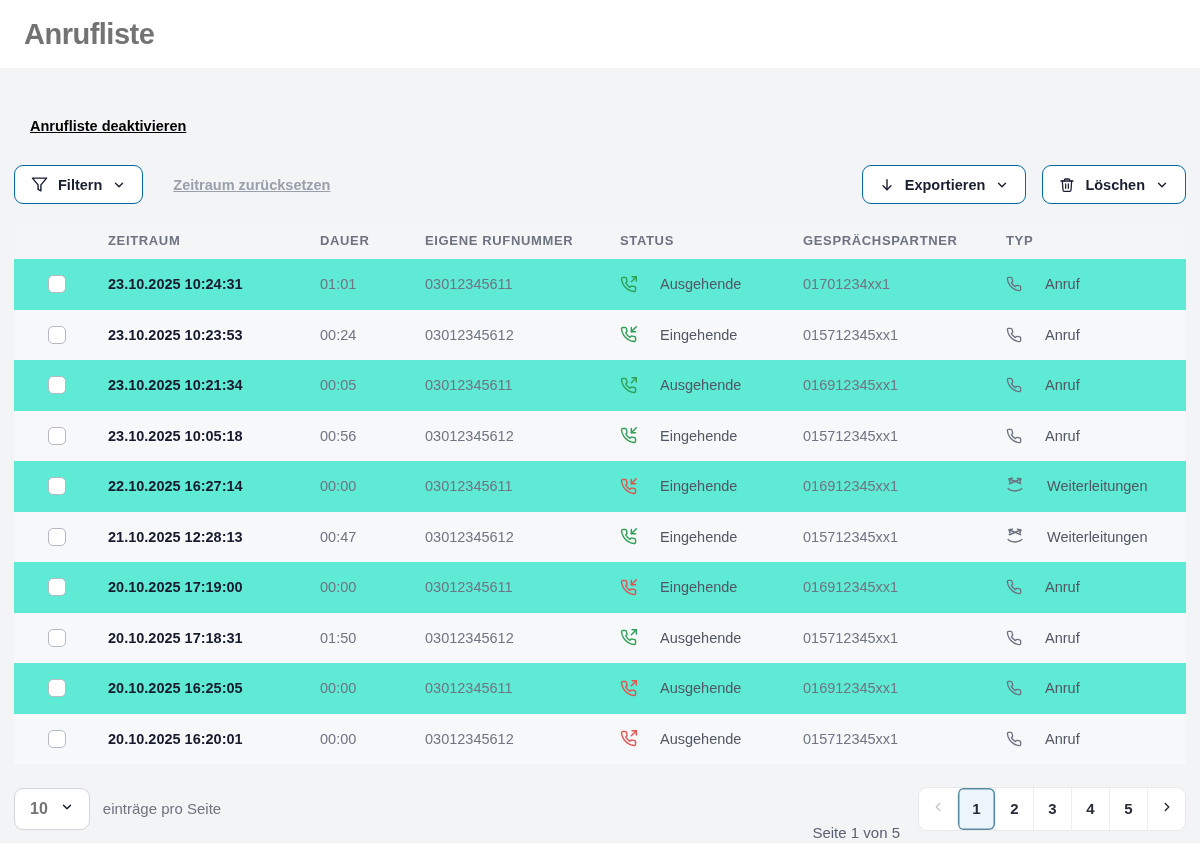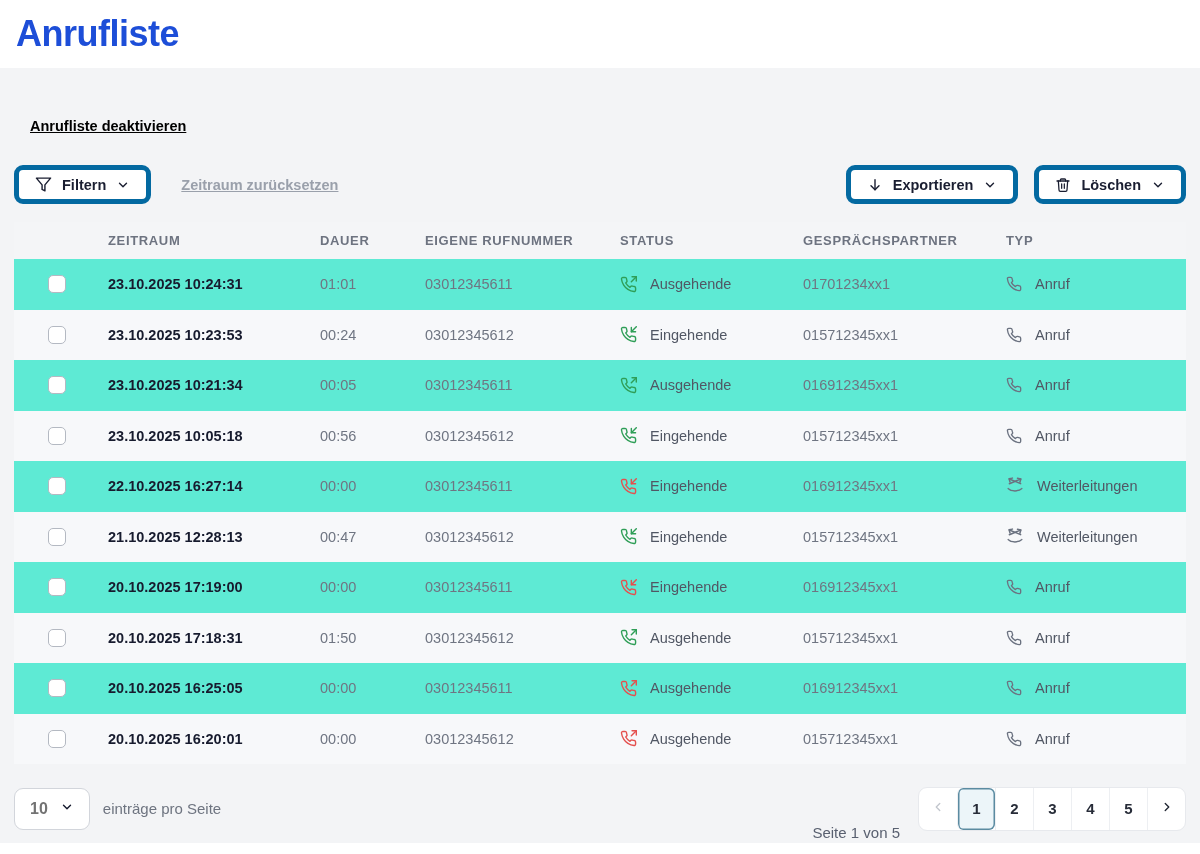--- a/index.html
+++ b/index.html
@@ -6,34 +6,34 @@
   html,body { margin:0; padding:0; }
   body {
     width:1200px; height:854px; overflow:hidden;
     background:#f3f4f6;
     font-family:"Liberation Sans", sans-serif;
     color:#161a2e;
     position:relative;
   }
   
   .topbar { height:68px; background:#ffffff; display:flex; align-items:center; padding:0 16px; }
-  .page-title { font-size:36px; font-weight:800; letter-spacing:-0.5px; color:#1d4ed8; margin:0; }
+  .page-title { font-size:29px; font-weight:800; letter-spacing:-0.5px; color:#737373; margin:8px; }
 
   
   .content { padding:0 14px; }
   .deactivate-link {
     display:inline-block; margin:50px 0 0 16px;
     font-size:14.5px; font-weight:700; color:#000000;
     text-decoration:underline; cursor:pointer;
   }
 
   
   .toolbar { margin-top:30px; display:flex; align-items:center; gap:16px; }
   .btn {
-    height:39px; background:#fff; border:5px solid #0369a1; border-radius:9px;
+    height:39px; background:#fff; border:1px solid #0369a1; border-radius:9px;
     display:inline-flex; align-items:center; gap:10px; padding:0 16px;
     font-family:inherit; font-size:14.5px; font-weight:700; color:#1a1e31; cursor:pointer;justify-content:center;
   }
   .btn svg { display:block; }
   .link-reset {
     margin-left:14px; font-size:14.5px; font-weight:600; color:#9aa0ab;
     text-decoration:underline; cursor:pointer;
   }
   .toolbar-right { margin-left:auto; display:flex; gap:16px; }
 
@@ -55,21 +55,21 @@
   .col-status  { width:183px; }
   .col-partner { width:203px; }
   .col-typ     { width:180px; }
   .zeitraum-val { font-weight:700; color:#171b2e; }
   .muted { color:#6f7582; }
   input[type="checkbox"] {
     appearance:none; -webkit-appearance:none; margin:0;
     width:18px; height:18px; background:#fff;
     border:1.5px solid #b4b9c2; border-radius:5px; cursor:pointer;
   }
-  .status-cell, .typ-cell { display:flex; align-items:center; gap:13px; color:#515764; }
+  .status-cell, .typ-cell { display:flex; align-items:center; gap:23px; color:#515764; }
   .status-cell .icon, .typ-cell .icon { display:none; line-height:0; }
   .status-cell.clr-green { --st:#2f9e57; }
   .status-cell.clr-red   { --st:#e4504e; }
   .status-cell .icon svg { stroke:var(--st); }
   .status-cell.dir-outgoing .icon-outgoing { display:inline-block; }
   .status-cell.dir-incoming .icon-incoming { display:inline-block; }
   .typ-cell .icon svg { stroke:#6b7280; }
   .typ-cell.t-phone .icon-phone { display:inline-block; }
   .typ-cell.t-phone-forwarded .icon-fwd { display:inline-block; }
 

